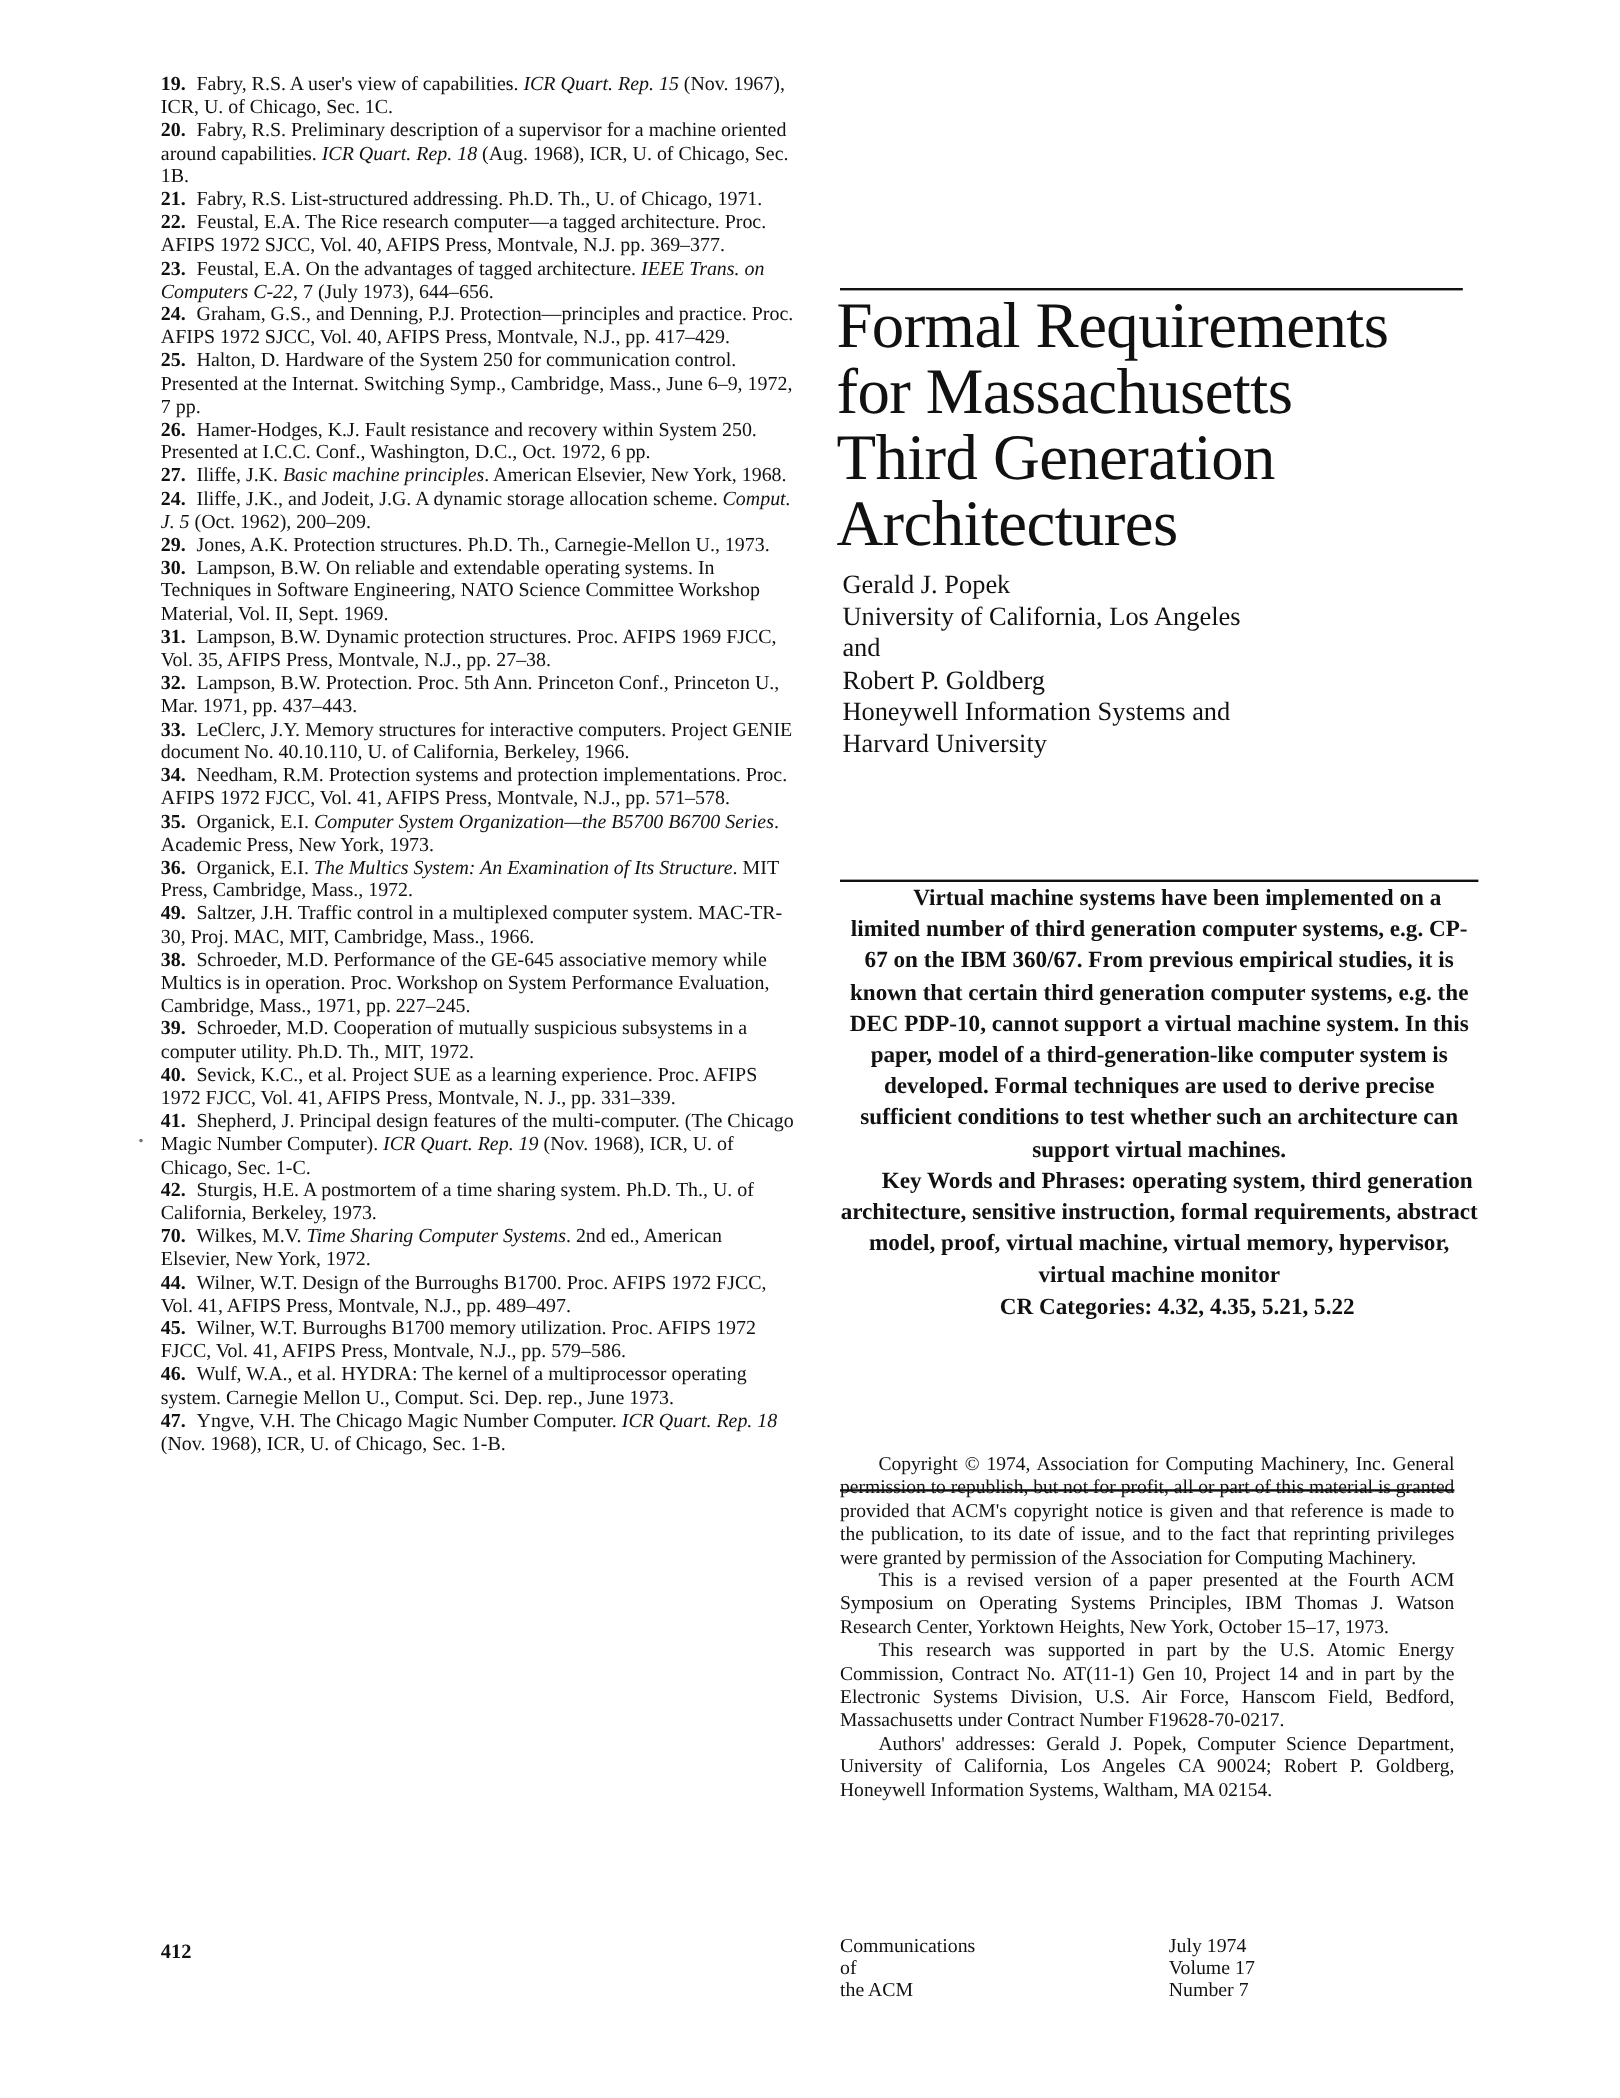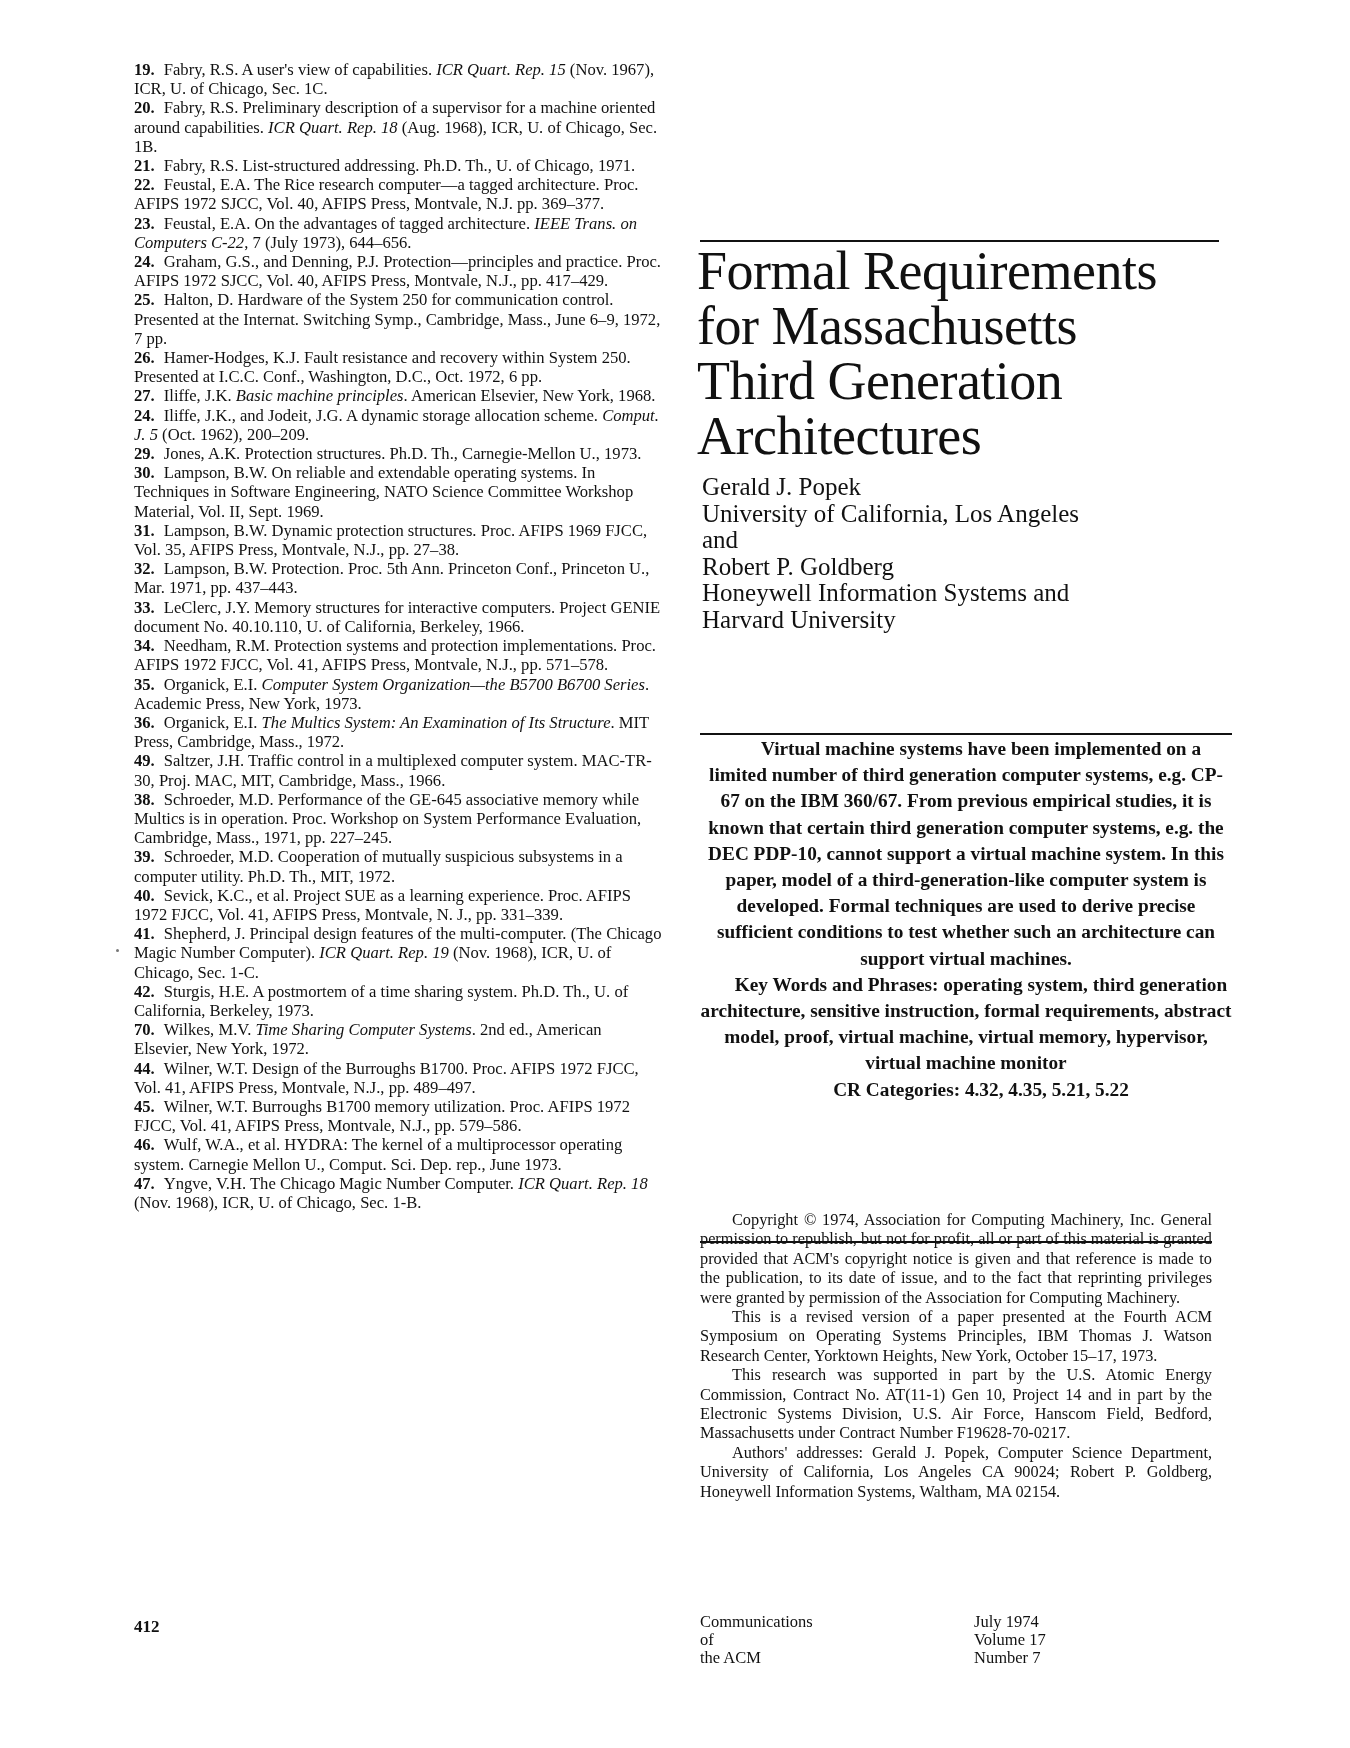--- a/index.html
+++ b/index.html
@@ -23,21 +23,21 @@
       position: absolute; left: 700px; top: 240px; width: 519px;
       height: 2px; background: #111;
     }
     .title {
       position: absolute; left: 697px; top: 244px; width: 560px;
       font-size: 54px; line-height: 55px; letter-spacing: -0.5px;
       margin: 0; font-weight: normal;
     }
     .authors {
       position: absolute; left: 702px; top: 474px; width: 540px;
-      font-size: 25px; line-height: 26.5px;
+      font-size: 22px; line-height: 26.5px;
     }
     .abstract-rule {
       position: absolute; left: 700px; top: 733px; width: 532px;
       height: 2px; background: #111;
     }
     .abstract {
       position: absolute; left: 700px; top: 736px; width: 532px;
       font-size: 19.3px; line-height: 26.2px; font-weight: bold;
     }
     .abstract p { margin: 0; text-indent: 30px; text-align: center; }

